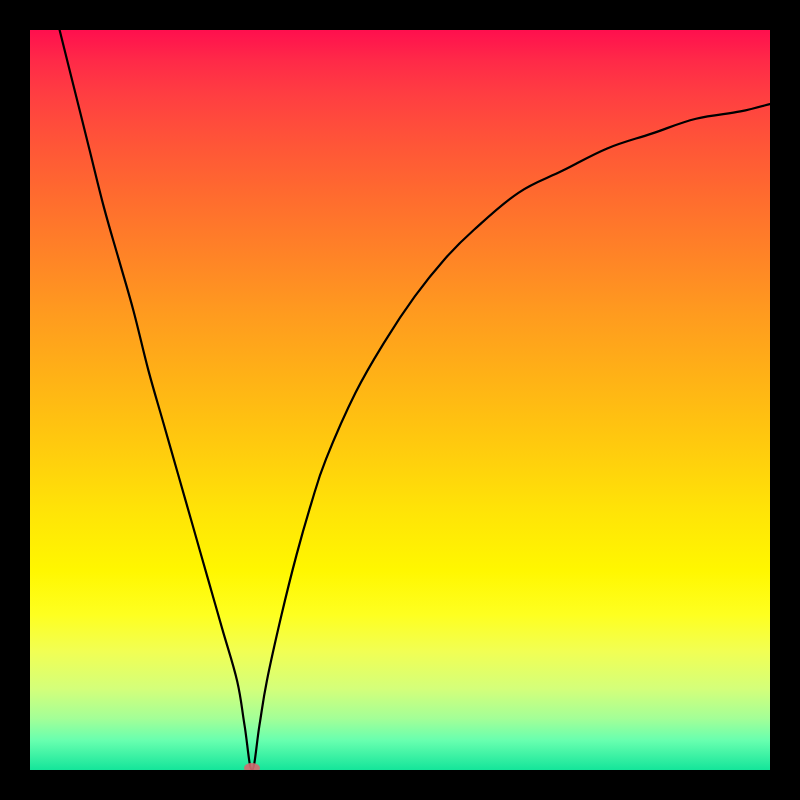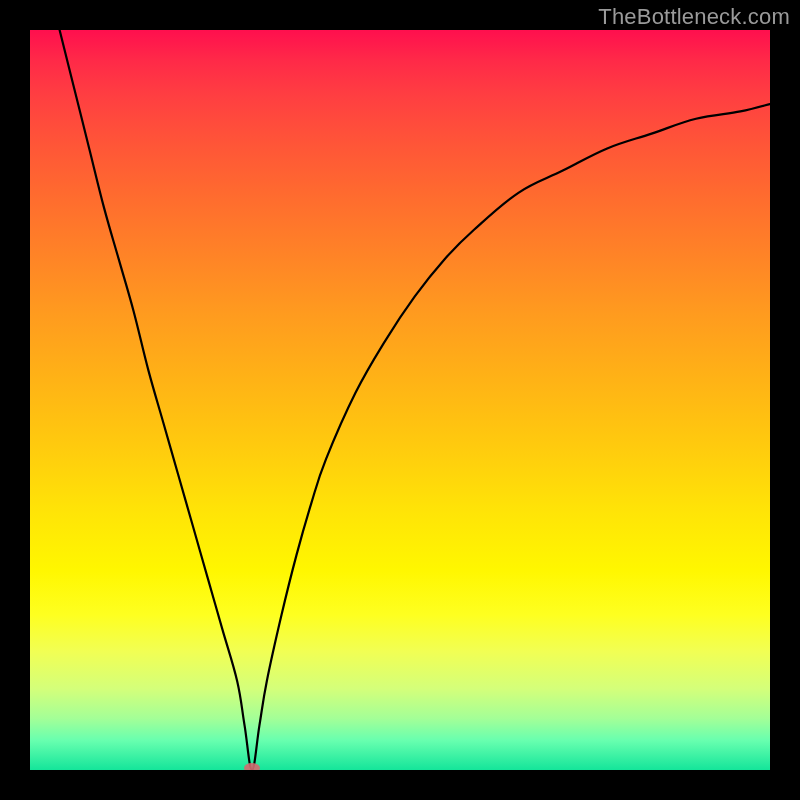--- a/index.html
+++ b/index.html
@@ -83,21 +83,20 @@
     letter-spacing: 0.2px;
     font-family: Arial, Helvetica, sans-serif;
     user-select: none;
   }
 </style>
 </head>
 <body>
 
 <div class="stage">
 
-  <div class="watermark">TheBottleneck.com</div>
 
   <div class="plot-area">
     <div class="gradient"></div>
 
     <svg class="curve-svg" viewBox="0 0 740 740" preserveAspectRatio="none">
       <path id="curvePath" class="curve-path" d="M 29.60 0.00 C 32.31 10.85, 38.97 37.49, 44.40 59.20 C 49.83 80.91, 53.77 96.69, 59.20 118.40 C 64.63 140.11, 68.57 157.25, 74.00 177.60 C 79.43 197.95, 83.37 210.41, 88.80 229.40 C 94.23 248.39, 98.17 260.85, 103.60 281.20 C 109.03 301.55, 112.97 320.05, 118.40 340.40 C 123.83 360.75, 127.77 373.21, 133.20 392.20 C 138.63 411.19, 142.57 425.01, 148.00 444.00 C 153.43 462.99, 157.37 476.81, 162.80 495.80 C 168.23 514.79, 172.17 528.61, 177.60 547.60 C 183.03 566.59, 186.97 580.41, 192.40 599.40 C 197.83 618.39, 203.13 633.56, 207.20 651.20 C 211.27 668.84, 211.89 679.32, 214.60 695.60 C 217.31 711.88, 219.29 740.00, 222.00 740.00 C 224.71 740.00, 226.69 711.88, 229.40 695.60 C 232.11 679.32, 232.73 671.55, 236.80 651.20 C 240.87 630.85, 246.17 607.66, 251.60 584.60 C 257.03 561.54, 260.97 545.75, 266.40 525.40 C 271.83 505.05, 275.77 491.24, 281.20 473.60 C 286.63 455.96, 287.86 449.55, 296.00 429.20 C 304.14 408.85, 314.75 384.31, 325.60 362.60 C 336.45 340.89, 344.35 328.44, 355.20 310.80 C 366.05 293.16, 373.95 281.32, 384.80 266.40 C 395.65 251.48, 403.55 241.61, 414.40 229.40 C 425.25 217.19, 430.43 212.01, 444.00 199.80 C 457.57 187.59, 472.12 173.65, 488.40 162.80 C 504.68 151.95, 516.52 148.74, 532.80 140.60 C 549.08 132.46, 560.92 125.18, 577.20 118.40 C 593.48 111.62, 605.32 109.03, 621.60 103.60 C 637.88 98.17, 649.72 92.87, 666.00 88.80 C 682.28 84.73, 696.83 84.11, 710.40 81.40 C 723.97 78.69, 734.57 75.36, 740.00 74.00"></path>
     </svg>
 
     <div id="minMarker" class="minimum-marker" style="left: 222px; top: 738px;"></div>
   </div>

